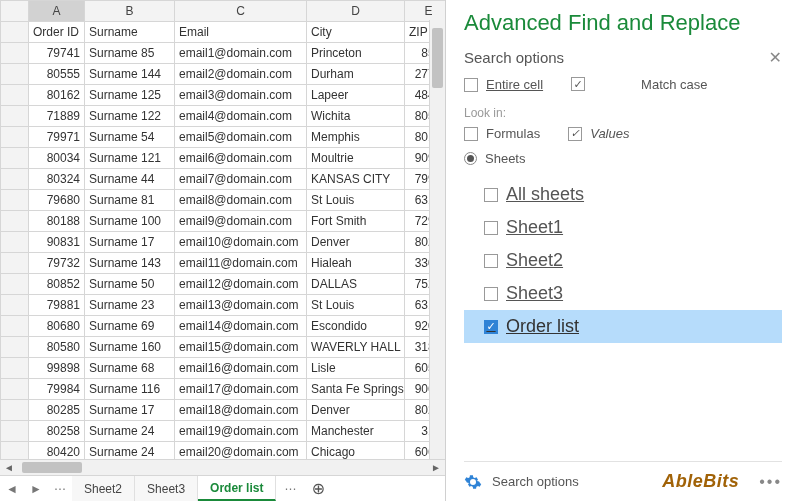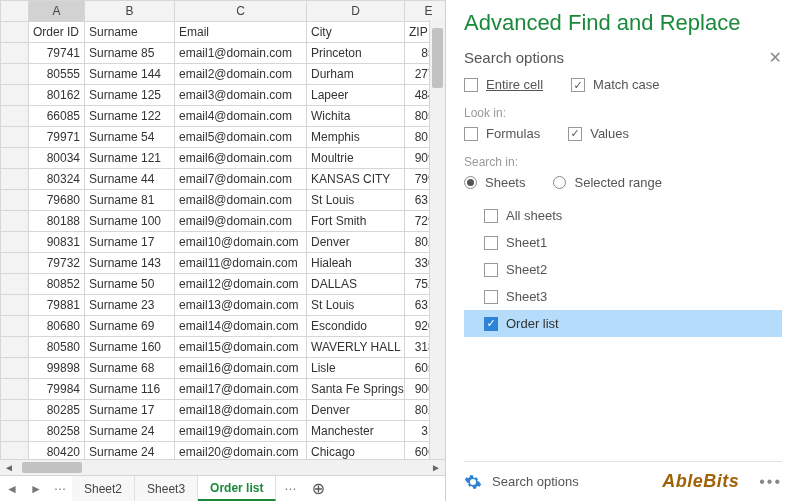--- a/index.html
+++ b/index.html
@@ -152,21 +152,21 @@
   .radio {
     width:13px; height:13px; border:1px solid #888; border-radius:50%;
     display:inline-flex; align-items:center; justify-content:center;
     margin-right:8px; background:#fff;
   }
   .radio.checked::after { content:""; width:7px; height:7px; background:#555; border-radius:50%; }
   .sheet-list { margin-top:2px; }
   .sheet-item {
     display:flex; align-items:center;
     padding: 6px 6px 6px 20px;
-    font-size:13px; color:#555;
+    font-size:18px; color:#555;text-decoration:underline;
   }
   .sheet-item.selected {
     background:#b6dcfb;
     color:#333;
   }
   .sheet-item.selected .chk {
     background:#2f83d6; border-color:#2f83d6; color:#fff;
   }
   .panel-footer {
     margin-top:auto;
@@ -235,21 +235,21 @@
           <tr>
             <td class="rowhead"></td>
             <td class="col-a num">80162</td>
             <td class="col-b">Surname 125</td>
             <td class="col-c">email3@domain.com</td>
             <td class="col-d">Lapeer</td>
             <td class="col-e num">48446</td>
           </tr>
           <tr>
             <td class="rowhead"></td>
-            <td class="col-a num">66085</td>
+            <td class="col-a num">71889</td>
             <td class="col-b">Surname 122</td>
             <td class="col-c">email4@domain.com</td>
             <td class="col-d">Wichita</td>
             <td class="col-e num">80560</td>
           </tr>
           <tr>
             <td class="rowhead"></td>
             <td class="col-a num">79971</td>
             <td class="col-b">Surname 54</td>
             <td class="col-c">email5@domain.com</td>
@@ -408,47 +408,42 @@
   <h2>
     <span>Search options</span>
     <span class="close-x">✕</span>
   </h2>
 
   <div class="opt-row">
     <label style="display:flex;align-items:center;text-decoration:underline;">
       <span class="chk" id="chk-entire"></span>
         <span>Entire cell</span>
     </label>
-    <label style="display:flex;align-items:flex-end;">
+    <label style="display:flex;align-items:flex-start;gap:48px;">
       <span class="chk checked" id="chk-match"></span>
         <span>Match case</span>
     </label>
   </div>
 
   <div class="label-minor">Look in:</div>
   <div class="opt-row">
     <label style="display:flex;align-items:center;">
       <span class="chk" id="chk-formulas"></span>
         <span>Formulas</span>
     </label>
-    <label style="display:flex;align-items:center;">
+    <label style="display:flex;align-items:center;font-style:italic;">
       <span class="chk checked" id="chk-values"></span>
         <span>Values</span>
     </label>
   </div>
 
-  <div class="label-minor">Search in:</div>
   <div class="opt-row">
     <label style="display:flex;align-items:center;">
       <span class="radio checked" id="rad-sheets"></span>
         <span>Sheets</span>
-    </label>
-    <label style="display:flex;align-items:center;">
-      <span class="radio" id="rad-range"></span>
-        <span>Selected range</span>
     </label>
   </div>
 
   <div class="sheet-list" id="sheet-list">
       <div class="sheet-item">
         <span class="chk"></span>
         <span>All sheets</span>
       </div>
       <div class="sheet-item">
         <span class="chk"></span>

